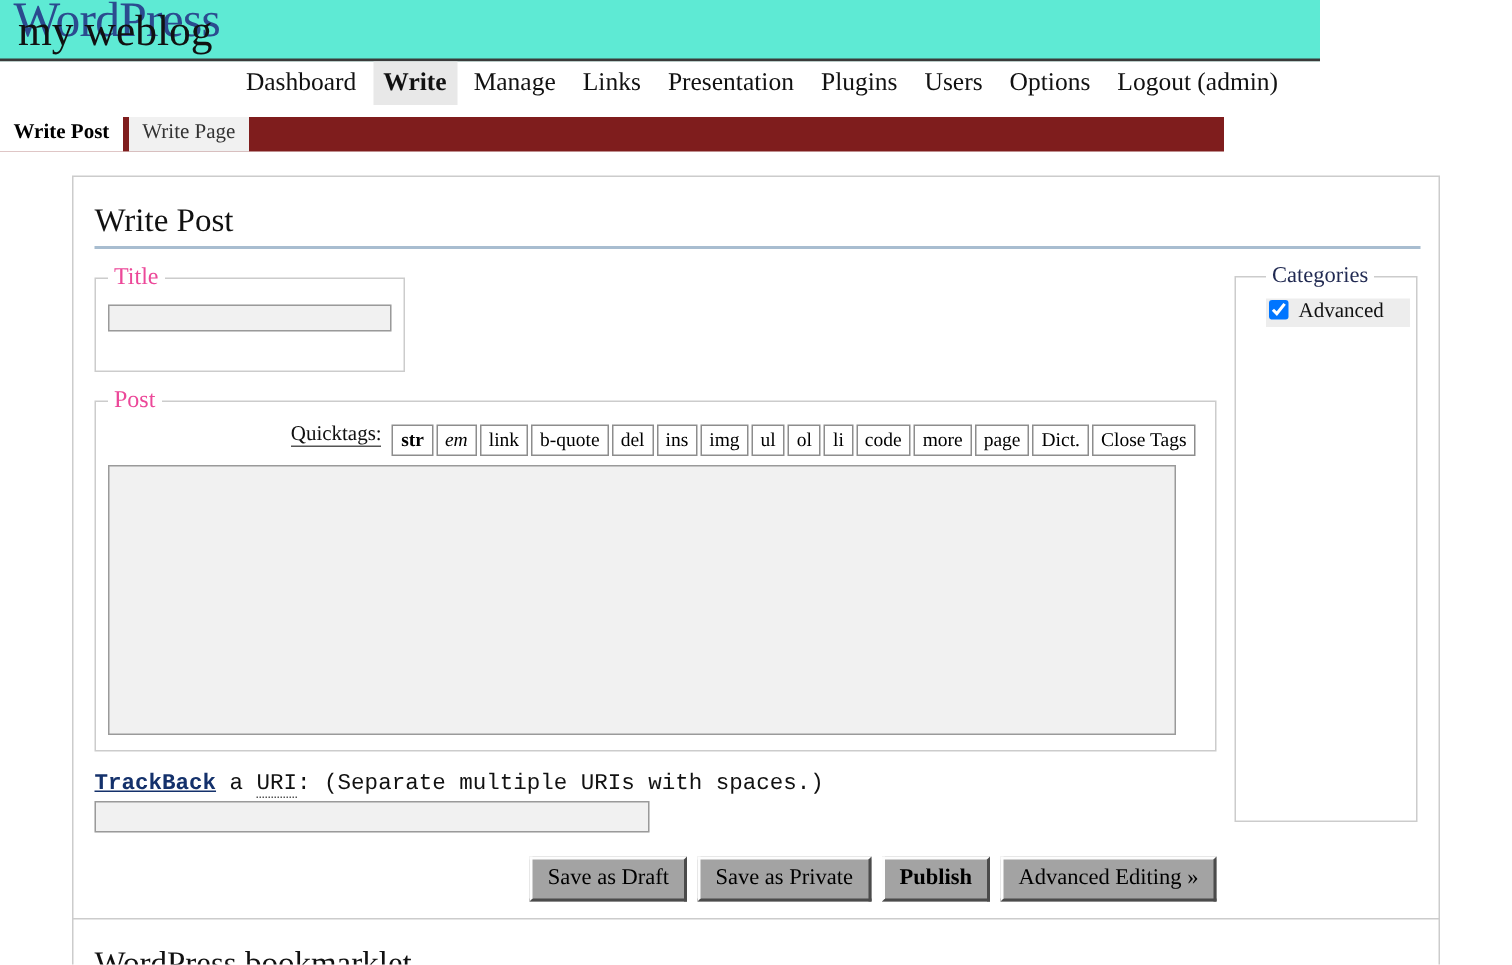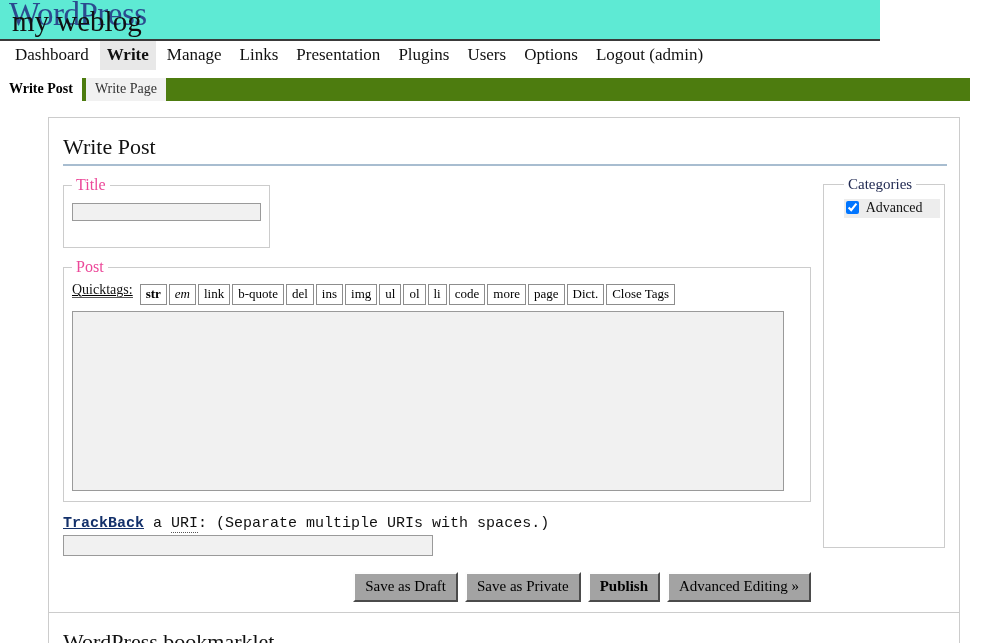--- a/index.html
+++ b/index.html
@@ -59,20 +59,21 @@
     width: 1008px;
     height: 37px;
     background: #ffffff;
   }
   #mainnav ul {
     list-style: none;
     margin: 0;
     padding: 0 0 0 8px;
     display: block;
     white-space: nowrap;
+    text-align: center;
   }
   #mainnav li {
     display: inline-block;
     margin: 0;
     padding: 0;
   }
   #mainnav a {
     display: inline-block;
     padding: 4px 7px 5px 7px;
     font-size: 17px;
@@ -82,23 +83,23 @@
   }
   #mainnav a.current {
     background: #e8e8e8;
     font-weight: bold;
   }
 
   
   #subnav {
     position: absolute;
     left: 0; top: 78px;
-    width: 970px;
+    width: 816px;
     height: 23px;
-    background: #4d7c0f;
+    background: #7f1d1d;
   }
   #subnav ul {
     list-style: none;
     margin: 0;
     padding: 0;
     white-space: nowrap;
     height: 23px;
   }
   #subnav li {
     display: inline-block;
@@ -180,25 +181,24 @@
     background: #f1f1f1;
     border: 1px solid #9a9a9a;
     font-size: 13px;
     padding: 2px 3px;
     font-family: "Liberation Serif", "DejaVu Serif", serif;
     box-sizing: border-box;
   }
 
   #fs-post { padding: 4px 8px 10px 8px; }
   .quicktags-row {
-    text-align: left;
+    text-align: right;
     padding: 2px 4px 4px 0;
     white-space: nowrap;
     font-size: 0;
-    text-decoration: underline;
   }
   .qt-label {
     font-size: 14px;
     color: #111111;
     border-bottom: 1px solid #555555;
     margin-right: 6px;
     font-family: "Liberation Serif", "DejaVu Serif", serif;
   }
   .qt-btn {
     display: inline-block;

